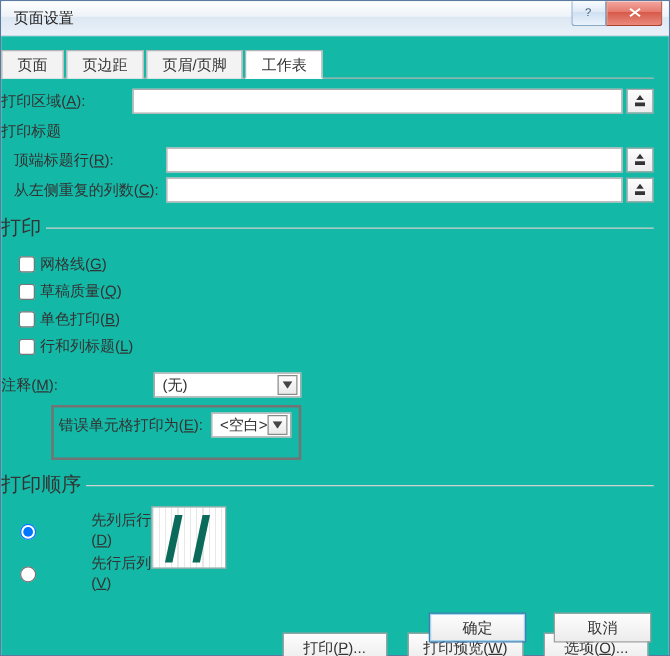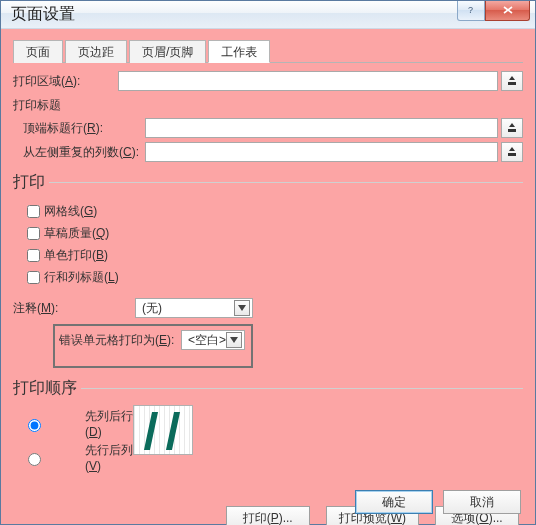--- a/index.html
+++ b/index.html
@@ -22,21 +22,21 @@
   }
   .titlebar {
     height: 28px;
     background: linear-gradient(to bottom, #fdfefe 0%, #eef3f8 45%, #dde8f3 46%, #e9f0f8 100%);
     border-bottom: 1px solid #cdd9e6;
     display: flex;
     align-items: center;
     padding: 0 0 0 10px;
     color: #333;
   }
-  .titlebar-title { flex: 1; font-size: 16px; color: #222; }
+  .titlebar-title { flex: 1; font-size: 12px; color: #222; }
   .titlebar-buttons { display: flex; height: 20px; margin-right: 5px; margin-top: -8px; }
   .tbtn {
     width: 28px; height: 20px;
     background: linear-gradient(to bottom,#f7fbff,#dfeaf6 45%,#cfe0f2 46%,#eaf2fb);
     border: 1px solid #8aa8c8;
     border-top: none;
     display:flex; align-items:center; justify-content:center;
     font-size: 11px; color:#405a78;
   }
   .tbtn.help { border-radius: 0 0 0 3px; }
@@ -44,22 +44,22 @@
     width: 45px;
     border-radius: 0 0 3px 0;
     background: linear-gradient(to bottom,#f3a7a0,#e6796c 45%,#d65a4a 46%,#e98a7c);
     color:#fff; border-color:#a84030;
   }
   .tbtn svg { display:block; }
 
   .client {
     position: absolute;
     top: 28px; left: 0; right: 0; bottom: 0;
-    background: #fca5a5;
-    padding: 10px 12px 10px 12px;
+    background: #14b8a6;
+    padding: 10px 12px 10px 0;
   }
 
   .tabs {
     display:flex;
     border-bottom: 1px solid #b5b5b5;
     margin-bottom: 8px;
     height: 24px;
   }
   .tab {
     padding: 3px 12px;
@@ -168,21 +168,21 @@
     border:1px solid #9f9f9f;
     background: linear-gradient(#fdfdfd,#ececec);
     color:#333;
     display:flex; align-items:center; justify-content:center;
     cursor:pointer;
   }
 
   .dialog-buttons {
     position:absolute;
     right: 14px; bottom: 10px;
-    display:flex; gap: 10px;
+    display:flex; gap: 22px;
   }
   .dialog-btn {
     height: 24px; width: 78px;
     border:1px solid #9f9f9f;
     background: linear-gradient(#fdfdfd,#ececec);
     color:#333;
     display:flex; align-items:center; justify-content:center;
     cursor:pointer;
   }
   .dialog-btn.default {

